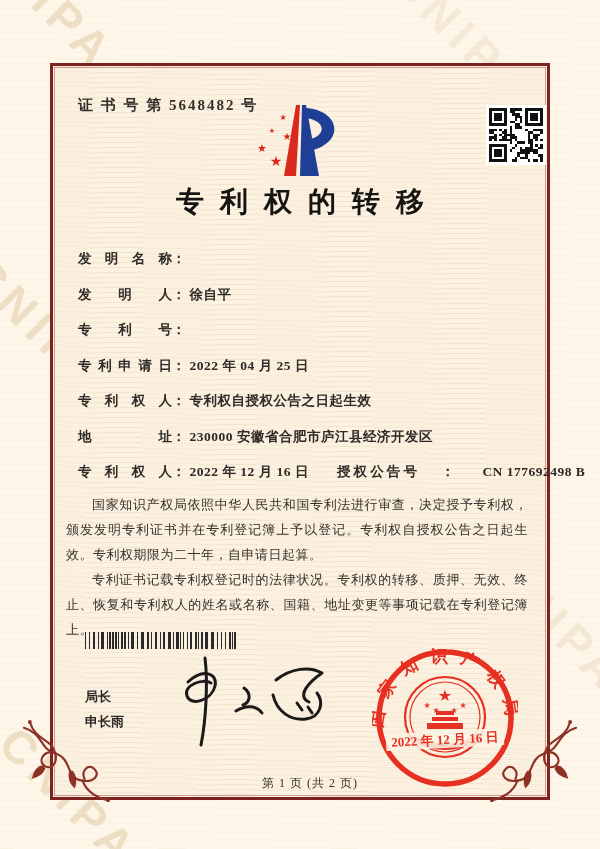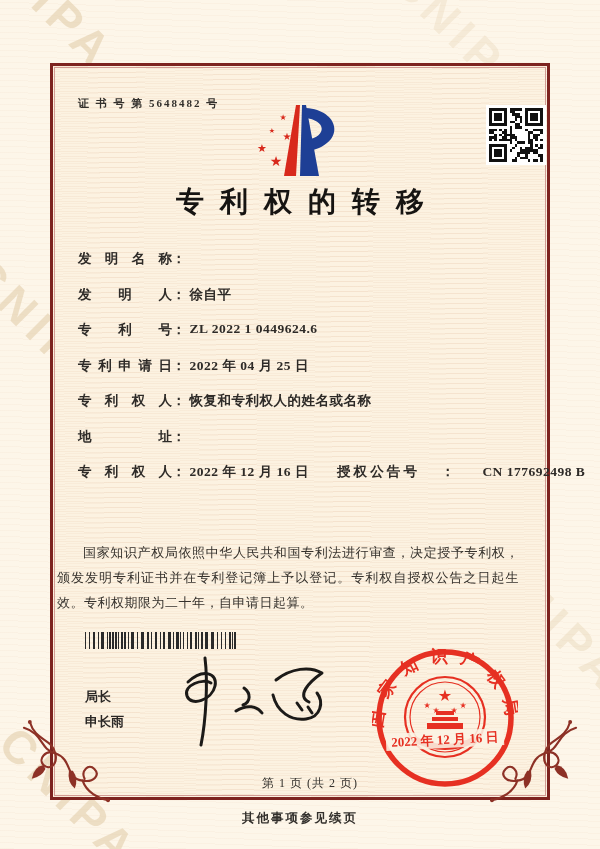--- a/index.html
+++ b/index.html
@@ -21,37 +21,37 @@
   .frame{
     position:absolute; left:50px; top:63px; width:500px; height:737px;
     border:3px solid #7d231f; z-index:1; box-sizing:border-box;
     background:
       repeating-linear-gradient(1deg, rgba(210,150,110,0.10) 0 1px, transparent 1px 5px),
       repeating-linear-gradient(-1.5deg, rgba(210,150,110,0.07) 0 1px, transparent 1px 5px),
       #fcf2e1;
   }
   .frame-inner{position:absolute; inset:1px; border:1px solid #d29b93; pointer-events:none;}
   .content{position:absolute; inset:0; z-index:2;}
-  .cert-no{position:absolute; left:78px; top:96px; font-size:11px; letter-spacing:2px; font-weight:600; color:#33302c;}
+  .cert-no{position:absolute; left:78px; top:96px; font-size:15px; letter-spacing:2px; font-weight:600; color:#33302c;}
   .logo{position:absolute; left:243px; top:100px; width:112px; height:80px;}
   .qr{position:absolute; left:486px; top:105px; width:54px; height:54px; background:#fff; padding:3px;}
   .qr svg{display:block; width:100%; height:100%;}
   .title{
     position:absolute; left:0; right:0; top:183px; text-align:center;
     font-size:28px; font-weight:bold; letter-spacing:16px; text-indent:16px; color:#161412;
   }
   .fields{position:absolute; left:78px; top:250px; width:452px; font-size:13.5px; font-weight:600;}
   .field-row{display:flex; align-items:flex-start; height:22px; margin-bottom:13.5px; white-space:nowrap;}
   .f-label{display:inline-block; width:94px; text-align:justify; text-align-last:justify; flex:none;}
   .f-colon{flex:none; margin-right:4px;}
   .f-value{letter-spacing:0.5px;}
   .pair2{margin-left:28px; display:flex; align-items:baseline;gap:24px;}
   .paras{
-    position:absolute; left:57px; top:492px; width:462px;
-    font-size:13px; line-height:25px; text-align:justify; color:#35312c; letter-spacing:0.5px;margin-top:48px;
+    position:absolute; left:66px; top:492px; width:462px;
+    font-size:13px; line-height:25px; text-align:justify; color:#35312c; letter-spacing:0.5px;
   }
   .paras p{margin:0; text-indent:2em;}
   .barcode{position:absolute; left:85px; top:632px; width:156px; height:17px;}
   .director{position:absolute; left:85px; top:684px; font-family:"Liberation Sans","DejaVu Sans",sans-serif; font-size:13px; font-weight:bold; color:#2a2725; line-height:25px;}
   .signature{position:absolute; left:158px; top:652px; width:180px; height:100px;}
   .seal{position:absolute; left:372px; top:645px; width:146px; height:146px; z-index:3;}
   .page-info{position:absolute; left:0; right:0; top:775px; text-align:center; font-size:12px; color:#33302c; letter-spacing:1px;padding-left:20px;}
   .footer-note{position:absolute; left:0; right:0; top:810px; text-align:center; font-size:12.5px; font-weight:600; color:#33302c; letter-spacing:2px; z-index:2;}
   .corner{position:absolute; width:88px; height:88px; z-index:4;}
   .corner-left{left:22px; top:720px;}
@@ -238,50 +238,51 @@
           <span class="f-colon">：</span>
       </div>
       <div class="field-row">
         <span class="f-label">发明人</span>
           <span class="f-colon">：</span>
         <span class="f-value">徐自平</span>
       </div>
       <div class="field-row">
         <span class="f-label">专利号</span>
           <span class="f-colon">：</span>
-        <span class="f-value">ZL 2022 1 0449624.6</span>
       </div>
       <div class="field-row">
         <span class="f-label">专利申请日</span>
           <span class="f-colon">：</span>
         <span class="f-value">2022 年 04 月 25 日</span>
       </div>
       <div class="field-row">
         <span class="f-label">专利权人</span>
           <span class="f-colon">：</span>
-        <span class="f-value">恢复和专利权人的姓名或名称</span>
+        <span class="f-value">专利权自授权公告之日起生效</span>
       </div>
       <div class="field-row">
         <span class="f-label">地址</span>
           <span class="f-colon">：</span>
+        <span class="f-value">230000 安徽省合肥市庐江县经济开发区</span>
       </div>
       <div class="field-row">
         <span class="f-label">专利权人</span>
           <span class="f-colon">：</span>
         <span class="f-value">2022 年 12 月 16 日</span>
         <span class="pair2">
           <span class="f-label" style="width:80px;">授权公告号</span>
             <span class="f-colon">：</span>
           <span class="f-value">CN 177692498 B</span>
         </span>
       </div>
     </div>
 
     <div class="paras">
       <p>国家知识产权局依照中华人民共和国专利法进行审查，决定授予专利权，颁发发明专利证书并在专利登记簿上予以登记。专利权自授权公告之日起生效。专利权期限为二十年，自申请日起算。</p>
+      <p>专利证书记载专利权登记时的法律状况。专利权的转移、质押、无效、终止、恢复和专利权人的姓名或名称、国籍、地址变更等事项记载在专利登记簿上。</p>
     </div>
 
     <div class="barcode">
       <svg id="barcode-svg" viewBox="0 0 156 17" width="156" height="17" preserveAspectRatio="none" shape-rendering="crispEdges">
           <rect x="0" y="0" width="1" height="17" fill="#2a2a2a"></rect>
           <rect x="4" y="0" width="1" height="17" fill="#2a2a2a"></rect>
           <rect x="8" y="0" width="2" height="17" fill="#2a2a2a"></rect>
           <rect x="13" y="0" width="1" height="17" fill="#2a2a2a"></rect>
           <rect x="16" y="0" width="3" height="17" fill="#2a2a2a"></rect>
           <rect x="22" y="0" width="1" height="17" fill="#2a2a2a"></rect>
@@ -397,14 +398,13 @@
       <path d="M62,62 C66,74 78,80 88,82"></path>
     </g>
     <g fill="#8d3126">
       <path d="M22,46 q-10,2 -12,14 q10,-2 14,-10 z"></path>
       <path d="M48,52 q-2,12 6,18 q4,-10 -2,-18 z"></path>
       <circle cx="8" cy="2" r="2"></circle>
       <circle cx="88" cy="82" r="2"></circle>
     </g>
   </svg>
 
-  <div class="footer-note">其他事项参见续页</div>
 </div>
 
 </body></html>

